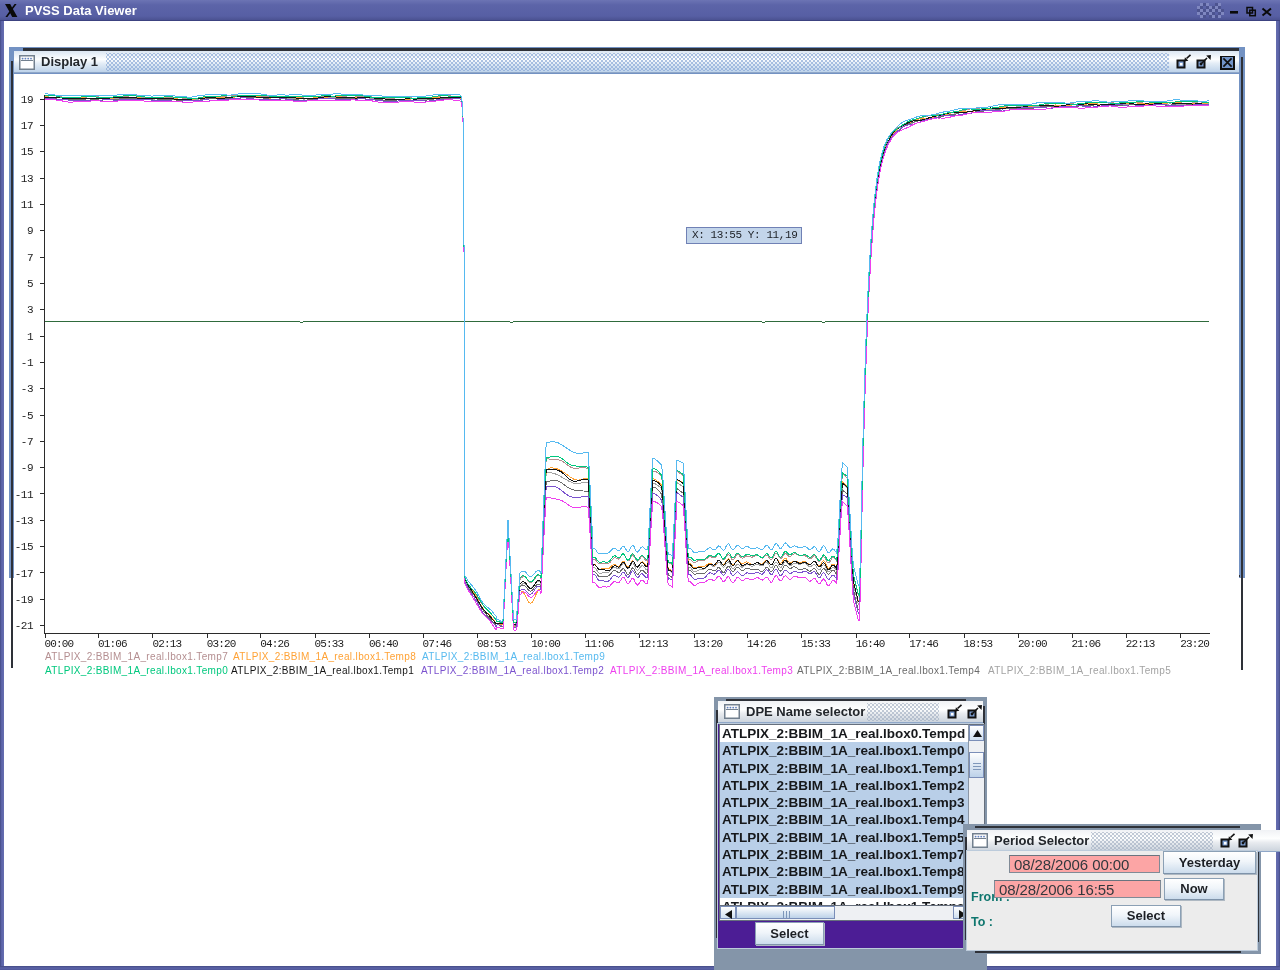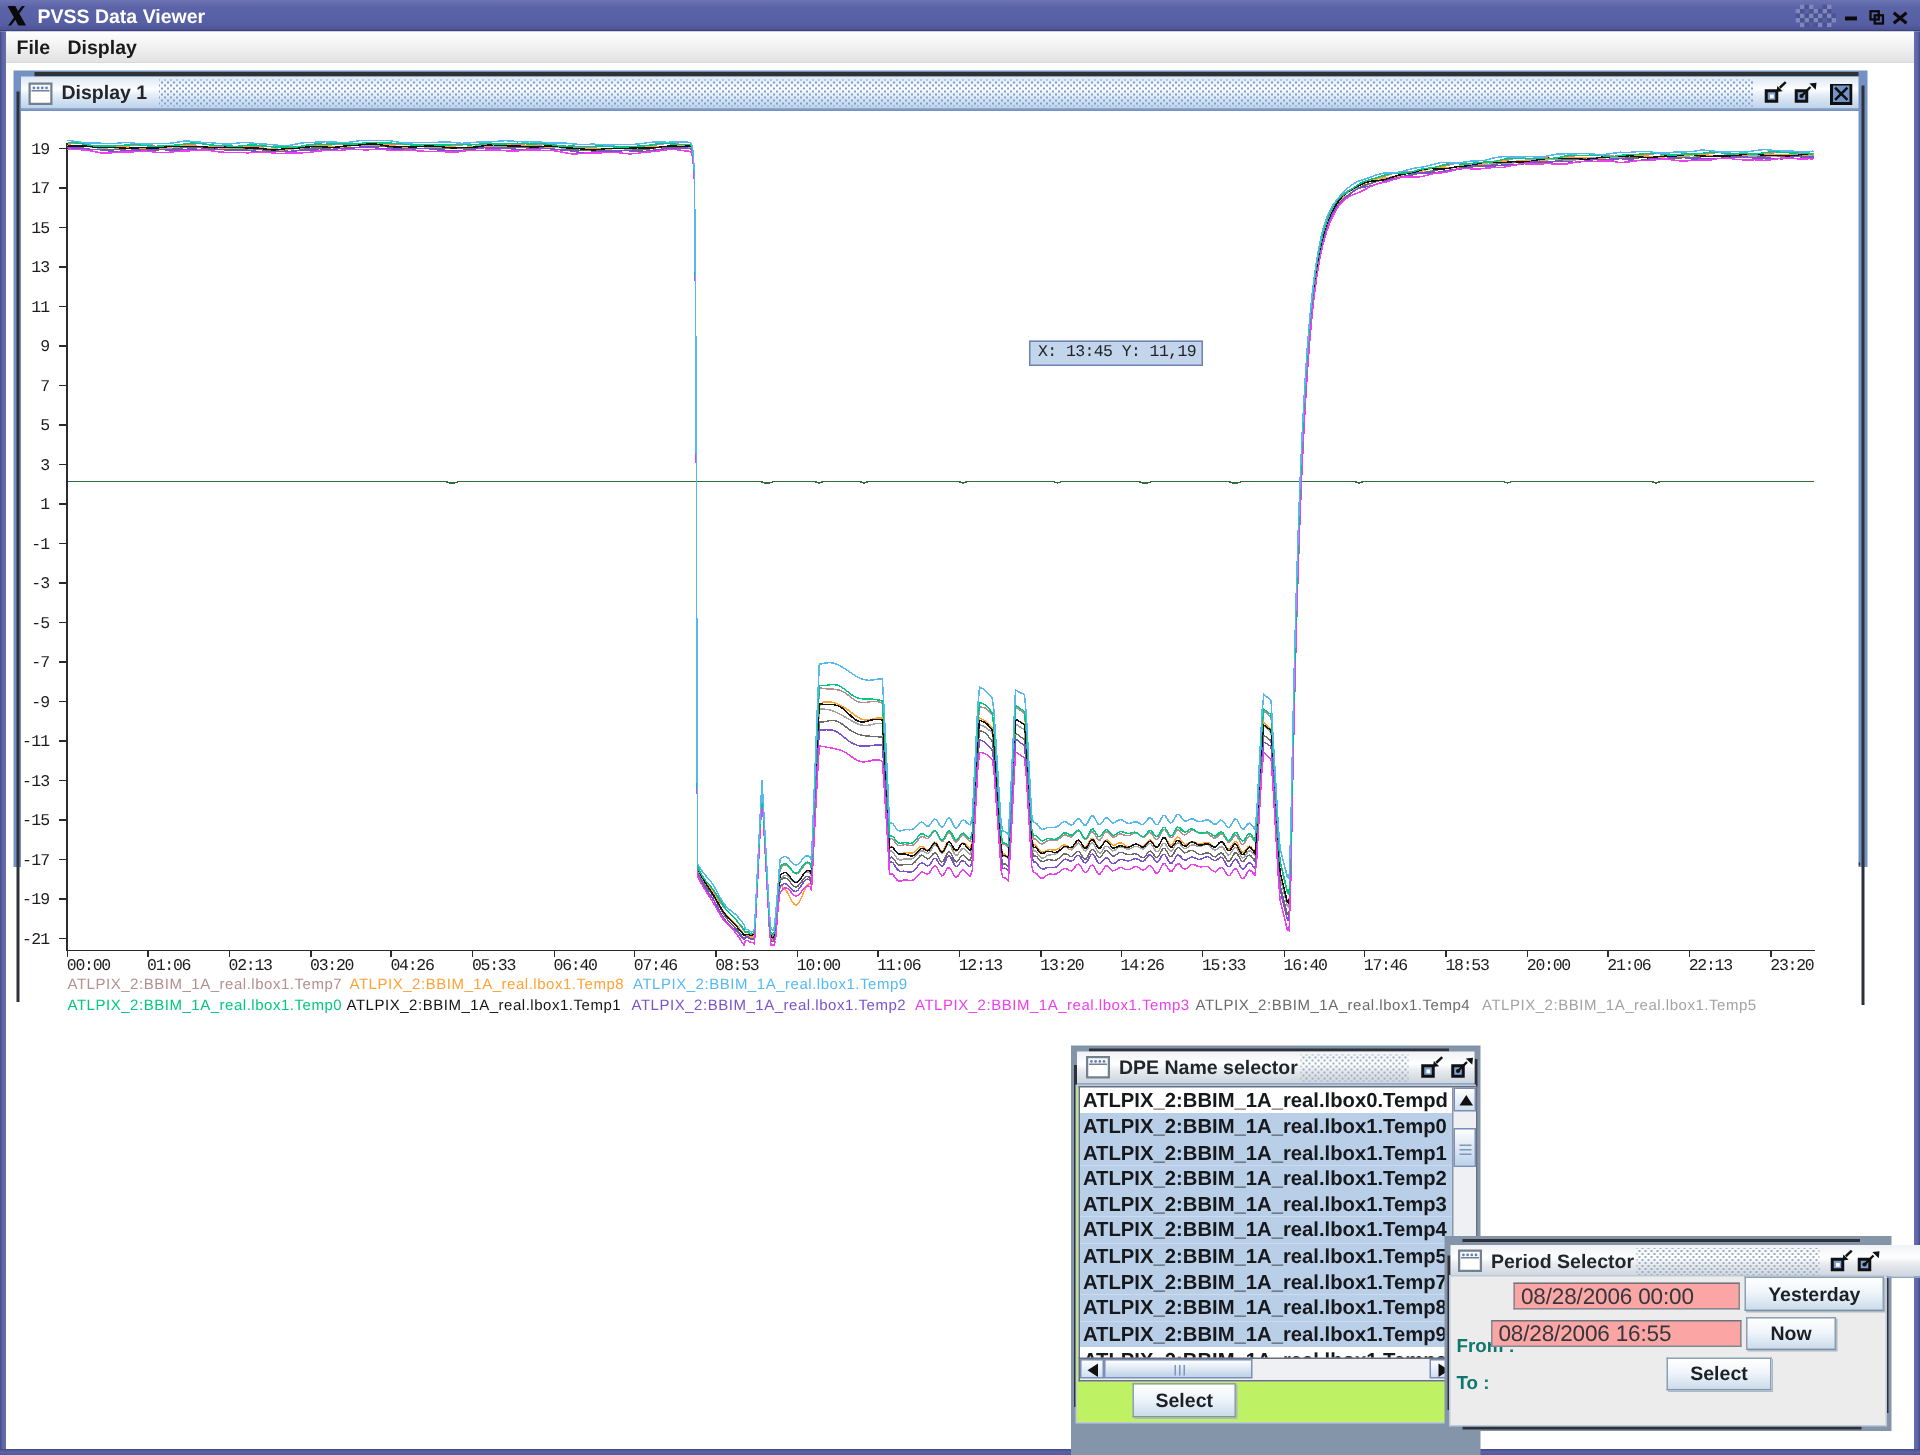--- a/index.html
+++ b/index.html
@@ -39,21 +39,21 @@
 
 
 .lg { position:absolute; font-size:10px; letter-spacing:0.35px; white-space:pre; }
 
 #tooltip { position:absolute; left:686px; top:227px; width:116px; height:17px;
   background:#c3d5ea; border:1px solid #7081b5; font-family:"Liberation Mono",monospace;
   font-size:11px; letter-spacing:-0.4px; color:#20242a; line-height:15px; padding-left:5px; }
 
 
 #dpe  { left:678px; top:697px; width:273px; height:329px;margin-left:36px; }
-#dpe-content { position:absolute; left:4px; top:27px; width:265px; height:224px; background:#bef264; box-shadow:0 0 0 1px #bccbdb; }
+#dpe-content { position:absolute; left:4px; top:27px; width:265px; height:224px; background:#4c1d95; box-shadow:0 0 0 1px #bccbdb; }
 #dpelist { position:absolute; left:1px; top:0px; width:249px; height:182px; background:#fff; overflow:hidden;
   border:1px solid #666f7c; border-right:none; }
 .row { height:17.3px; font-weight:bold; font-size:13.5px; color:#16181b;
   padding-left:2px; white-space:pre; line-height:17px; }
 .sel { background:#b9cfe8; }
 .sbv { position:absolute; left:250px; top:0px; width:17px; height:182px; background:#eef0f3; border:1px solid #666f7c; border-left:1px solid #8b96a5;}
 .sbh { position:absolute; left:1px; top:182px; width:249px; height:15px; background:#eef0f3; border:1px solid #666f7c; border-top:none; }
 .sbbtn { position:absolute; background:linear-gradient(180deg,#fff, #cfdff0); border:1px solid #7a8eb8; }
 .sbthumb { background:linear-gradient(180deg,#fefefe,#bdd2e9); border:1px solid #7a8eb8; position:absolute; }
 .mbutton { position:absolute; background:linear-gradient(180deg,#ffffff 0%,#f0f5fa 45%,#ccdcec 100%);
@@ -115,24 +115,20 @@
           <rect x="12" y="12" width="3" height="3"></rect>
           <rect x="18" y="12" width="3" height="3"></rect>
       </g>
     </svg>
     <svg style="position:absolute;left:1228px;top:4px" width="48" height="14" viewBox="0 0 48 14">
       <rect x="2" y="7" width="8" height="2.6" fill="#0a0a0a"></rect>
       <rect x="19" y="3.5" width="5.5" height="5.5" fill="none" stroke="#0a0a0a" stroke-width="1.5"></rect>
       <rect x="21.8" y="6.2" width="5.5" height="5.5" fill="none" stroke="#0a0a0a" stroke-width="1.5"></rect>
       <path d="M34.5 4.5 L43 11.5 M43 4.5 L34.5 11.5" stroke="#0a0a0a" stroke-width="2" fill="none"></path>
     </svg>
-  </div>
-  <div id="menubar">
-    <div class="menuitem" style="left:7px">File</div>
-    <div class="menuitem" style="left:41px">Display</div>
   </div>
   <div id="desktop"></div>
   <div id="brdL"></div>
     <div id="brdR"></div>
     <div id="brdB"></div>
 
   <div class="iframe if-border-act" style="left:9px;top:47px;width:1236px;height:531px">
     <div class="darkline" style="left:14px;top:1px;width:1216px;height:2.5px"></div>
     <div class="darkline" style="left:14px;bottom:1px;width:1217px;height:2px"></div>
     <div class="darkline" style="left:1.5px;top:14px;width:2px;height:607px"></div>
@@ -280,21 +276,21 @@
 <div class="lg" style="left:45px;top:651px;color:#B48E90">ATLPIX_2:BBIM_1A_real.lbox1.Temp7</div>
 <div class="lg" style="left:233px;top:651px;color:#FFA235">ATLPIX_2:BBIM_1A_real.lbox1.Temp8</div>
 <div class="lg" style="left:422px;top:651px;color:#57BAEF">ATLPIX_2:BBIM_1A_real.lbox1.Temp9</div>
 <div class="lg" style="left:45px;top:665px;color:#00C87E">ATLPIX_2:BBIM_1A_real.lbox1.Temp0</div>
 <div class="lg" style="left:231px;top:665px;color:#141414">ATLPIX_2:BBIM_1A_real.lbox1.Temp1</div>
 <div class="lg" style="left:421px;top:665px;color:#7B52CE">ATLPIX_2:BBIM_1A_real.lbox1.Temp2</div>
 <div class="lg" style="left:610px;top:665px;color:#EE3FEE">ATLPIX_2:BBIM_1A_real.lbox1.Temp3</div>
 <div class="lg" style="left:797px;top:665px;color:#6B6B6B">ATLPIX_2:BBIM_1A_real.lbox1.Temp4</div>
 <div class="lg" style="left:988px;top:665px;color:#A3A3A3">ATLPIX_2:BBIM_1A_real.lbox1.Temp5</div>
 
-  <div id="tooltip">X: 13:45 Y: 11,19</div>
+  <div id="tooltip">X: 13:55 Y: 11,19</div>
 
   <div id="dpe" class="iframe if-border-in">
     <div class="darkline" style="left:12px;top:1.5px;width:240px;height:2px"></div>
     <div class="darkline" style="left:12px;bottom:1.5px;width:241px;height:2px"></div>
     <div class="darkline" style="left:2px;top:13px;width:2px;height:228px"></div>
     <div class="darkline" style="right:2px;top:9px;width:2px;height:234px"></div>
     <div class="if-title t-in" style="top:4px;width:265px">
       <div class="dots-g" style="position:absolute;left:149px;top:2px;width:72px;height:18px"></div>
       <div class="if-titletext" style="left:28px">DPE Name selector</div>
       <svg style="position:absolute;left:6px;top:3px" width="16" height="15" viewBox="0 0 16 15">

